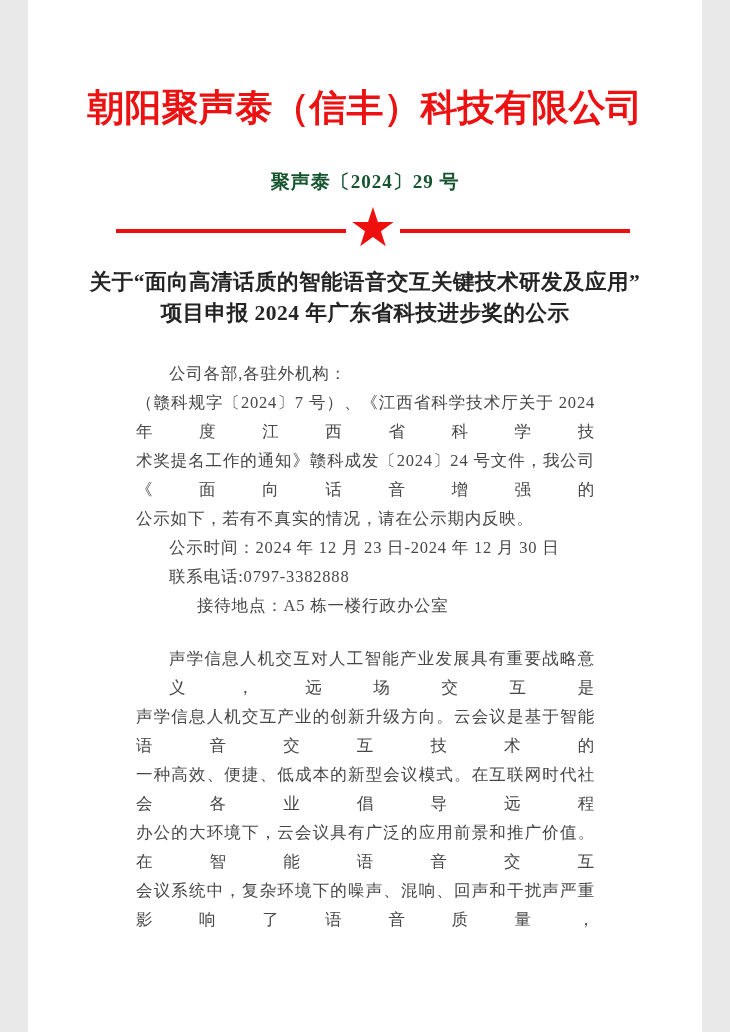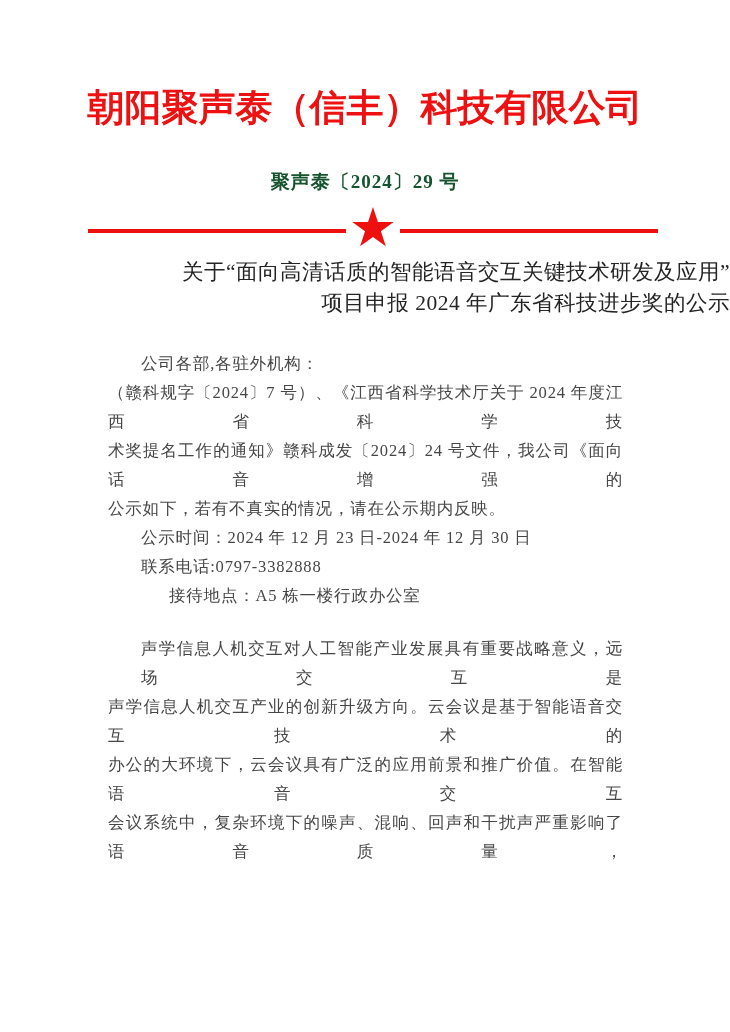--- a/index.html
+++ b/index.html
@@ -1,21 +1,21 @@
 <!DOCTYPE html>
 <html><head>
 <meta charset="utf-8">
 <style>
   * { box-sizing: border-box; margin: 0; padding: 0; }
   html, body { background: #e9e9e9; }
   body { font-family: "Liberation Serif", "DejaVu Serif", serif; }
 
   .page {
     position: relative;
-    width: 730px;
+    width: 674px;
     height: 1032px;
     margin: 0 auto;
     background: #ffffff;
     overflow: hidden;
   }
 
   .company-title {
     margin-top: 84px;
     text-align: center;
     color: #ee1111;
@@ -52,25 +52,25 @@
   .star {
     color: #ee0f0f;
     font-size: 54px;
     line-height: 44px;
     margin: 0 3px;
     font-family: "DejaVu Sans", sans-serif;
     transform: translateY(-3px);
   }
 
   .doc-title {
-    margin-top: 4px;
-    text-align: right;
+    margin-top: 14px;
+    text-align: center;
     color: #242424;
     font-size: 21.5px;
-    font-weight: normal;
+    font-weight: bold;
     line-height: 31px;
     letter-spacing: 0.5px;
   }
 
   .body-block {
     margin: 30px 107px 0 108px; 
     color: #464646;
     font-size: 16.5px;
     line-height: 29px;
     letter-spacing: 0.8px;
@@ -105,17 +105,18 @@
       <div class="bline ind2">公司各部,各驻外机构：</div>
       <div class="bline justify">（赣科规字〔2024〕7 号）、《江西省科学技术厅关于 2024 年度江西省科学技</div>
       <div class="bline justify">术奖提名工作的通知》赣科成发〔2024〕24 号文件，我公司《面向话音增强的</div>
       <div class="bline">公示如下，若有不真实的情况，请在公示期内反映。</div>
       <div class="bline ind2">公示时间：2024 年 12 月 23 日-2024 年 12 月 30 日</div>
       <div class="bline ind2">联系电话:0797-3382888</div>
       <div class="bline ind4">接待地点：A5 栋一楼行政办公室</div>
       <div class="bspacer" style="height: 24px;"></div>
       <div class="bline ind2 justify">声学信息人机交互对人工智能产业发展具有重要战略意义，远场交互是</div>
       <div class="bline justify">声学信息人机交互产业的创新升级方向。云会议是基于智能语音交互技术的</div>
+      <div class="bline justify">一种高效、便捷、低成本的新型会议模式。在互联网时代社会各业倡导远程</div>
       <div class="bline justify">办公的大环境下，云会议具有广泛的应用前景和推广价值。在智能语音交互</div>
       <div class="bline justify">会议系统中，复杂环境下的噪声、混响、回声和干扰声严重影响了语音质量，</div>
     </div>
 
 </div>
 
 </body></html>

